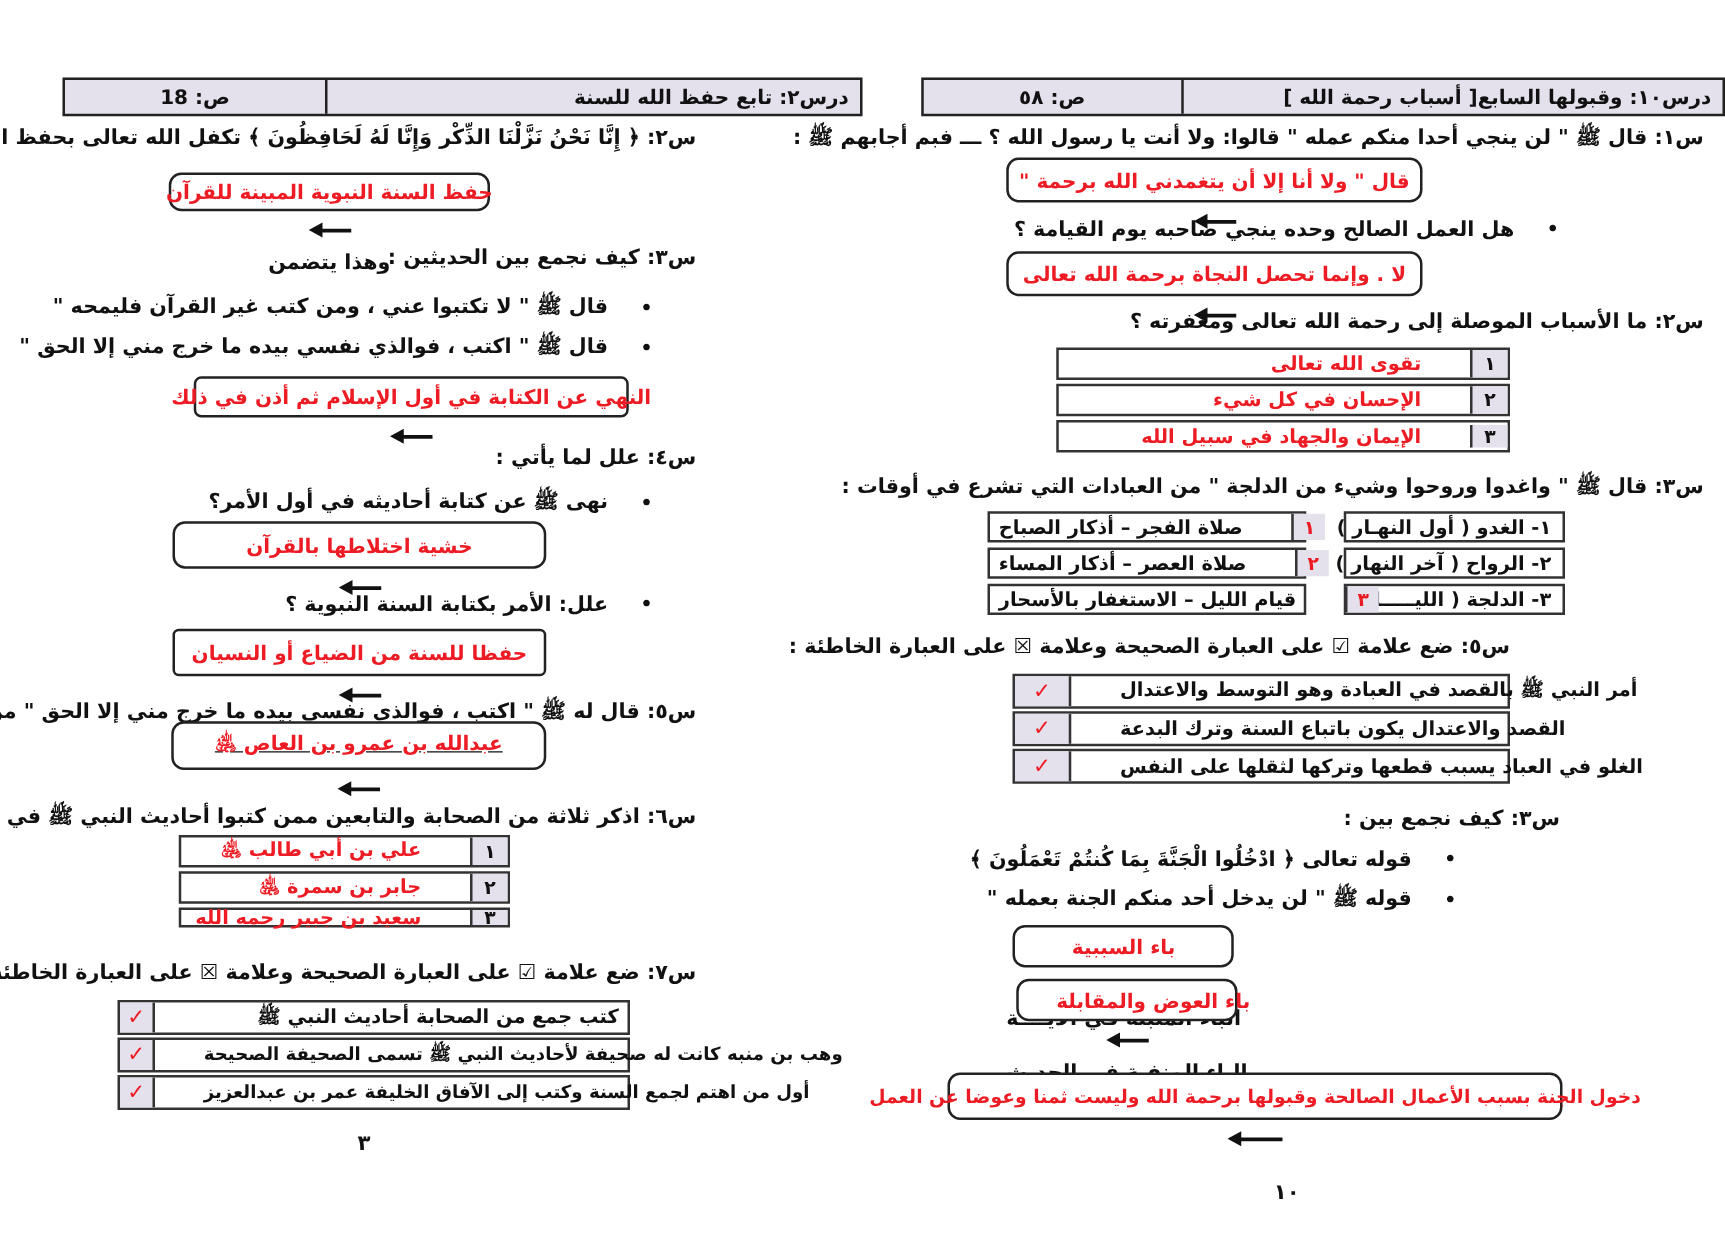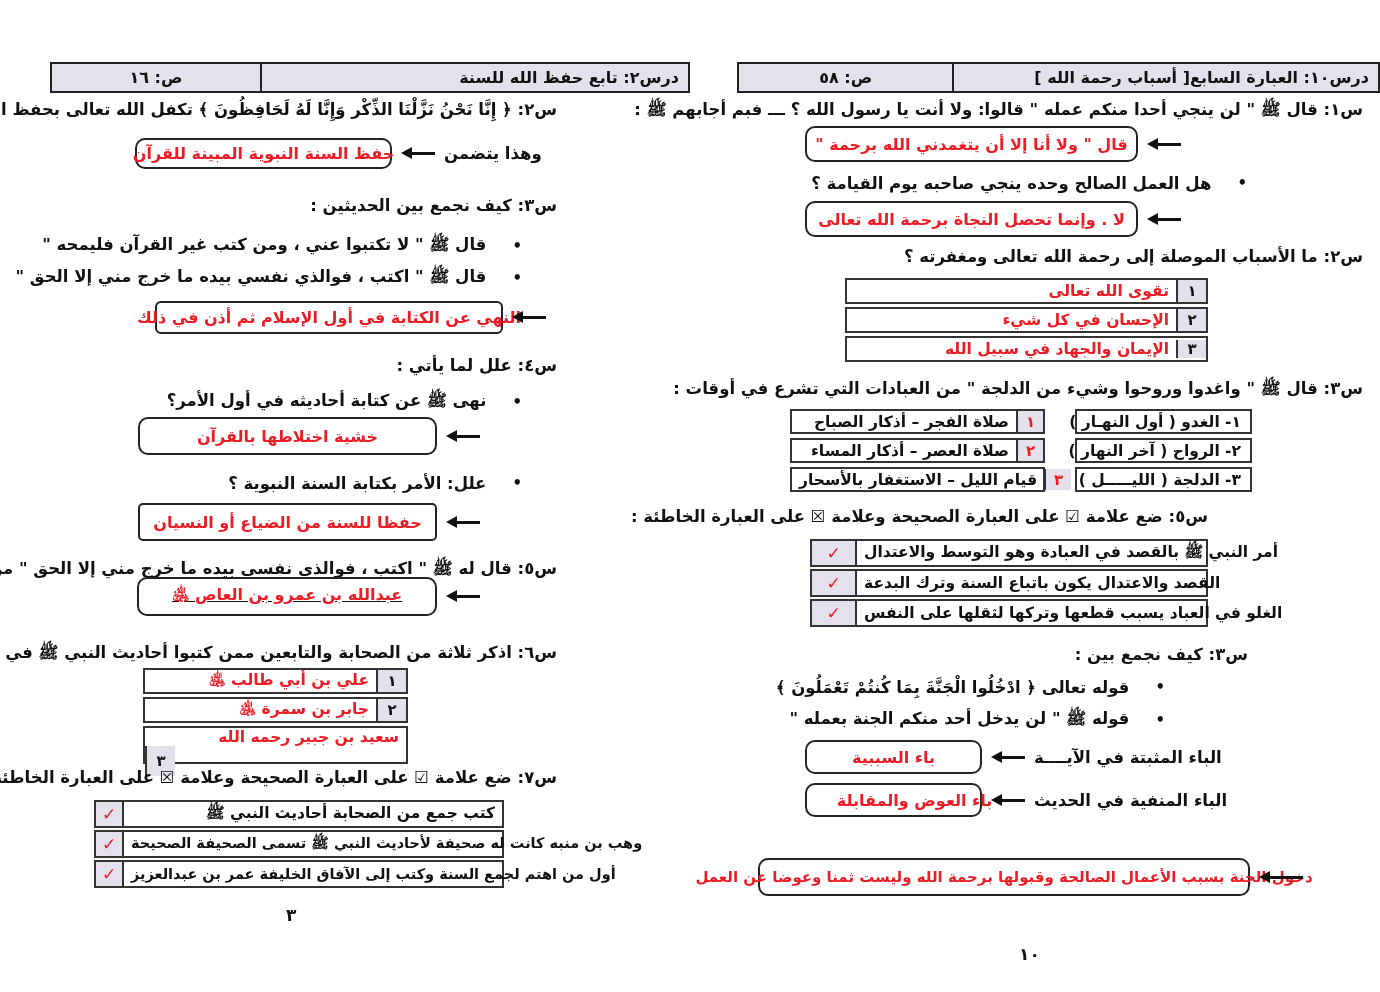--- a/index.html
+++ b/index.html
@@ -33,21 +33,21 @@
     position:absolute; direction:rtl; text-align:right;
     font-size:16.5px; white-space:nowrap; color:#111;
   }
   .bulletline {
     position:absolute; direction:rtl; display:flex; align-items:center; gap:26px;
     font-size:16.5px; white-space:nowrap;
   }
   .dot { font-size:15px; line-height:1; }
 
   
-  .ansrow { position:absolute; display:flex; direction:ltr; align-items:center; gap:9px; }
+  .ansrow { position:absolute; display:flex; direction:ltr; align-items:center; gap:9px;flex-direction:column; }
   .abox {
     border:2px solid #222; border-radius:10px; background:#fff;
     display:flex; align-items:center; justify-content:center;
     color:#ed1c24; font-size:16px; white-space:nowrap; direction:rtl; padding:0 6px;
   }
   .albl { direction:rtl; font-size:16.5px; white-space:nowrap; color:#111; }
 
   .arrow { position:relative; width:34px; height:13px; flex:0 0 auto; }
   .arrow::after {
     content:""; position:absolute; left:9px; right:0; top:5px; height:3px; background:#111;
@@ -55,21 +55,21 @@
   .arrow::before {
     content:""; position:absolute; left:0; top:0; width:0; height:0;
     border-top:6.5px solid transparent; border-bottom:6.5px solid transparent;
     border-right:11px solid #111;
   }
   .arrow-long { width:44px; }
 
   
   .tstack { position:absolute; display:flex; flex-direction:column; gap:3px; }
   .trow {
-    display:flex; direction:ltr; border:2px solid #333; background:#fff;
+    display:flex; direction:ltr; border:2px solid #333; background:#fff;gap:32px;
   }
   .tcell {
     flex:1; direction:rtl; text-align:right; display:flex; align-items:center;
     padding:0 7px; font-size:15.5px; white-space:nowrap;
   }
   .tcell.red { color:#ed1c24; }
   .numcell {
     width:30px; flex:0 0 30px; border-left:2px solid #333; background:#e4e0ec;
     display:flex; align-items:center; justify-content:center; font-size:15px; color:#111;
   }
@@ -84,21 +84,21 @@
     padding:0 9px; font-size:15.5px; white-space:nowrap; width:100%;
   }
   .pageno { position:absolute; font-size:17px; color:#111; }
 </style>
 </head>
 <body>
 
 <div class="page" id="page-left">
 
   <div class="hdr" style="width:640px;">
-    <div class="hdr-page">ص: ١٦</div>
+    <div class="hdr-page">ص: 18</div>
     <div class="hdr-main">
       <span>درس٢: تابع حفظ الله للسنة</span>
     </div>
   </div>
 
   <div class="qline" style="top:100px; right:140px;">س٢: ﴿ إِنَّا نَحْنُ نَزَّلْنَا الذِّكْر وَإِنَّا لَهُ لَحَافِظُونَ ﴾ تكفل الله تعالى بحفظ القرآن الكريم :</div>
 
   <div class="ansrow" style="top:138px; left:85px;">
     <div class="abox" style="width:257px; height:31px;">حفظ السنة النبوية المبينة للقرآن</div>
     <div class="arrow"></div>
@@ -156,21 +156,21 @@
           <span>علي بن أبي طالب ﵁</span>
         </div>
       <div class="numcell">١</div>
     </div>
     <div class="trow" style="height:26px;">
       <div class="tcell red">
           <span>جابر بن سمرة  ﵁</span>
         </div>
       <div class="numcell">٢</div>
     </div>
-    <div class="trow" style="height:38px;flex-direction:column;">
+    <div class="trow" style="height:16px;">
       <div class="tcell red">
           <span>سعيد بن جبير رحمه الله</span>
         </div>
       <div class="numcell">٣</div>
     </div>
   </div>
 
   <div class="qline" style="top:768px; right:140px;">س٧: ضع علامة ☑ على العبارة الصحيحة وعلامة ☒  على العبارة الخاطئة :</div>
 
   <div class="tstack" style="top:800px; left:44px; width:410px; gap:2px;">
@@ -195,21 +195,21 @@
   </div>
 
   <div class="pageno" style="top:905px; left:236px;">٣</div>
 </div>
 
 <div class="page" id="page-right">
 
   <div class="hdr">
     <div class="hdr-page">ص: ٥٨</div>
     <div class="hdr-main">
-      <span>درس١٠: العبارة السابع</span>
+      <span>درس١٠: وقبولها السابع</span>
       <span>[ أسباب رحمة الله ]</span>
     </div>
   </div>
 
   <div class="qline" style="top:99px; right:17px;">س١: قال ﷺ " لن ينجي أحدا منكم عمله " قالوا: ولا أنت يا رسول الله ؟ ـــ فبم أجابهم ﷺ :</div>
 
   <div class="ansrow" style="top:126px; left:68px;">
     <div class="abox" style="width:333px; height:36px;">قال " ولا أنا إلا أن يتغمدني الله برحمة "</div>
     <div class="arrow"></div>
   </div>

